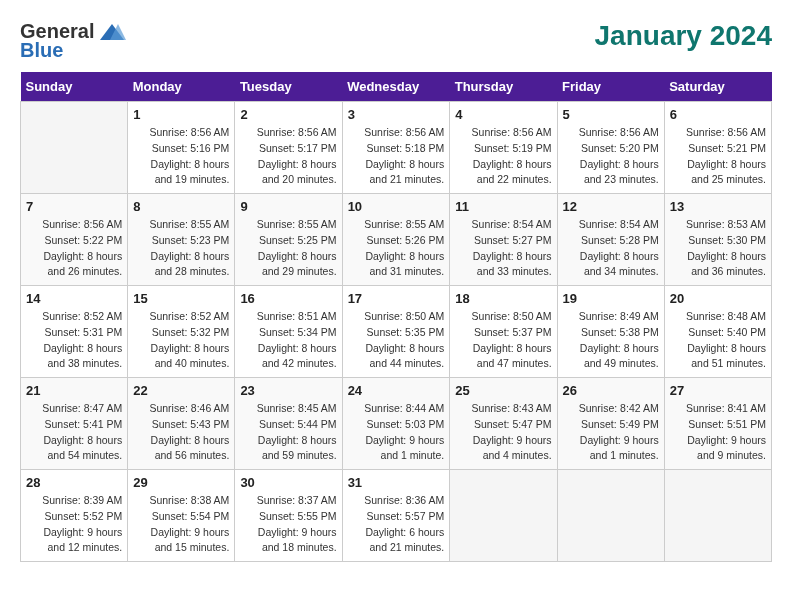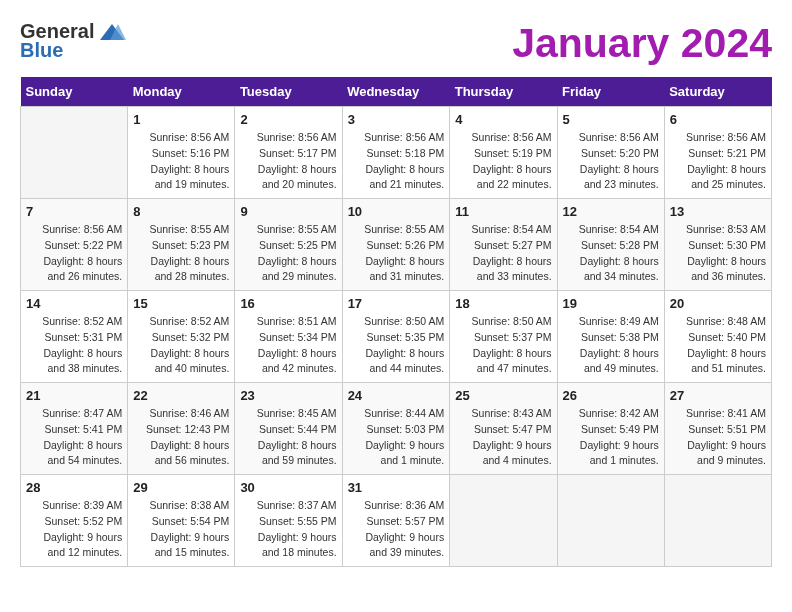--- a/index.html
+++ b/index.html
@@ -23,23 +23,23 @@
     }
     .logo-text {
       display: flex;
       align-items: center;
       gap: 4px;
     }
     .title-block {
       text-align: right;
     }
     .month-title {
-      font-size: 41px;
+      font-size: 28px;
       font-weight: bold;
-      color: #a21caf;
+      color: #0f766e;
       margin-left: 11px;
     }
     .location {
       font-size: 16px;
       color: #555;
     }
     table {
       width: 100%;
       border-collapse: collapse;
       font-size: 11px;
@@ -284,21 +284,21 @@
           <div class="day-info">
             <div>Sunrise: 8:47 AM</div>
             <div>Sunset: 5:41 PM</div>
             <div>Daylight: 8 hours and 54 minutes.</div>
           </div>
         </td>
         <td>
           <div class="day-number">22</div>
           <div class="day-info">
             <div>Sunrise: 8:46 AM</div>
-            <div>Sunset: 12:43 PM</div>
+            <div>Sunset: 5:43 PM</div>
             <div>Daylight: 8 hours and 56 minutes.</div>
           </div>
         </td>
         <td>
           <div class="day-number">23</div>
           <div class="day-info">
             <div>Sunrise: 8:45 AM</div>
             <div>Sunset: 5:44 PM</div>
             <div>Daylight: 8 hours and 59 minutes.</div>
           </div>
@@ -359,21 +359,21 @@
             <div>Sunrise: 8:37 AM</div>
             <div>Sunset: 5:55 PM</div>
             <div>Daylight: 9 hours and 18 minutes.</div>
           </div>
         </td>
         <td>
           <div class="day-number">31</div>
           <div class="day-info">
             <div>Sunrise: 8:36 AM</div>
             <div>Sunset: 5:57 PM</div>
-            <div>Daylight: 9 hours and 39 minutes.</div>
+            <div>Daylight: 6 hours and 21 minutes.</div>
           </div>
         </td>
         <td class="empty"></td>
         <td class="empty"></td>
         <td class="empty"></td>
       </tr>
     </tbody>
 </table>
 
 </body></html>

